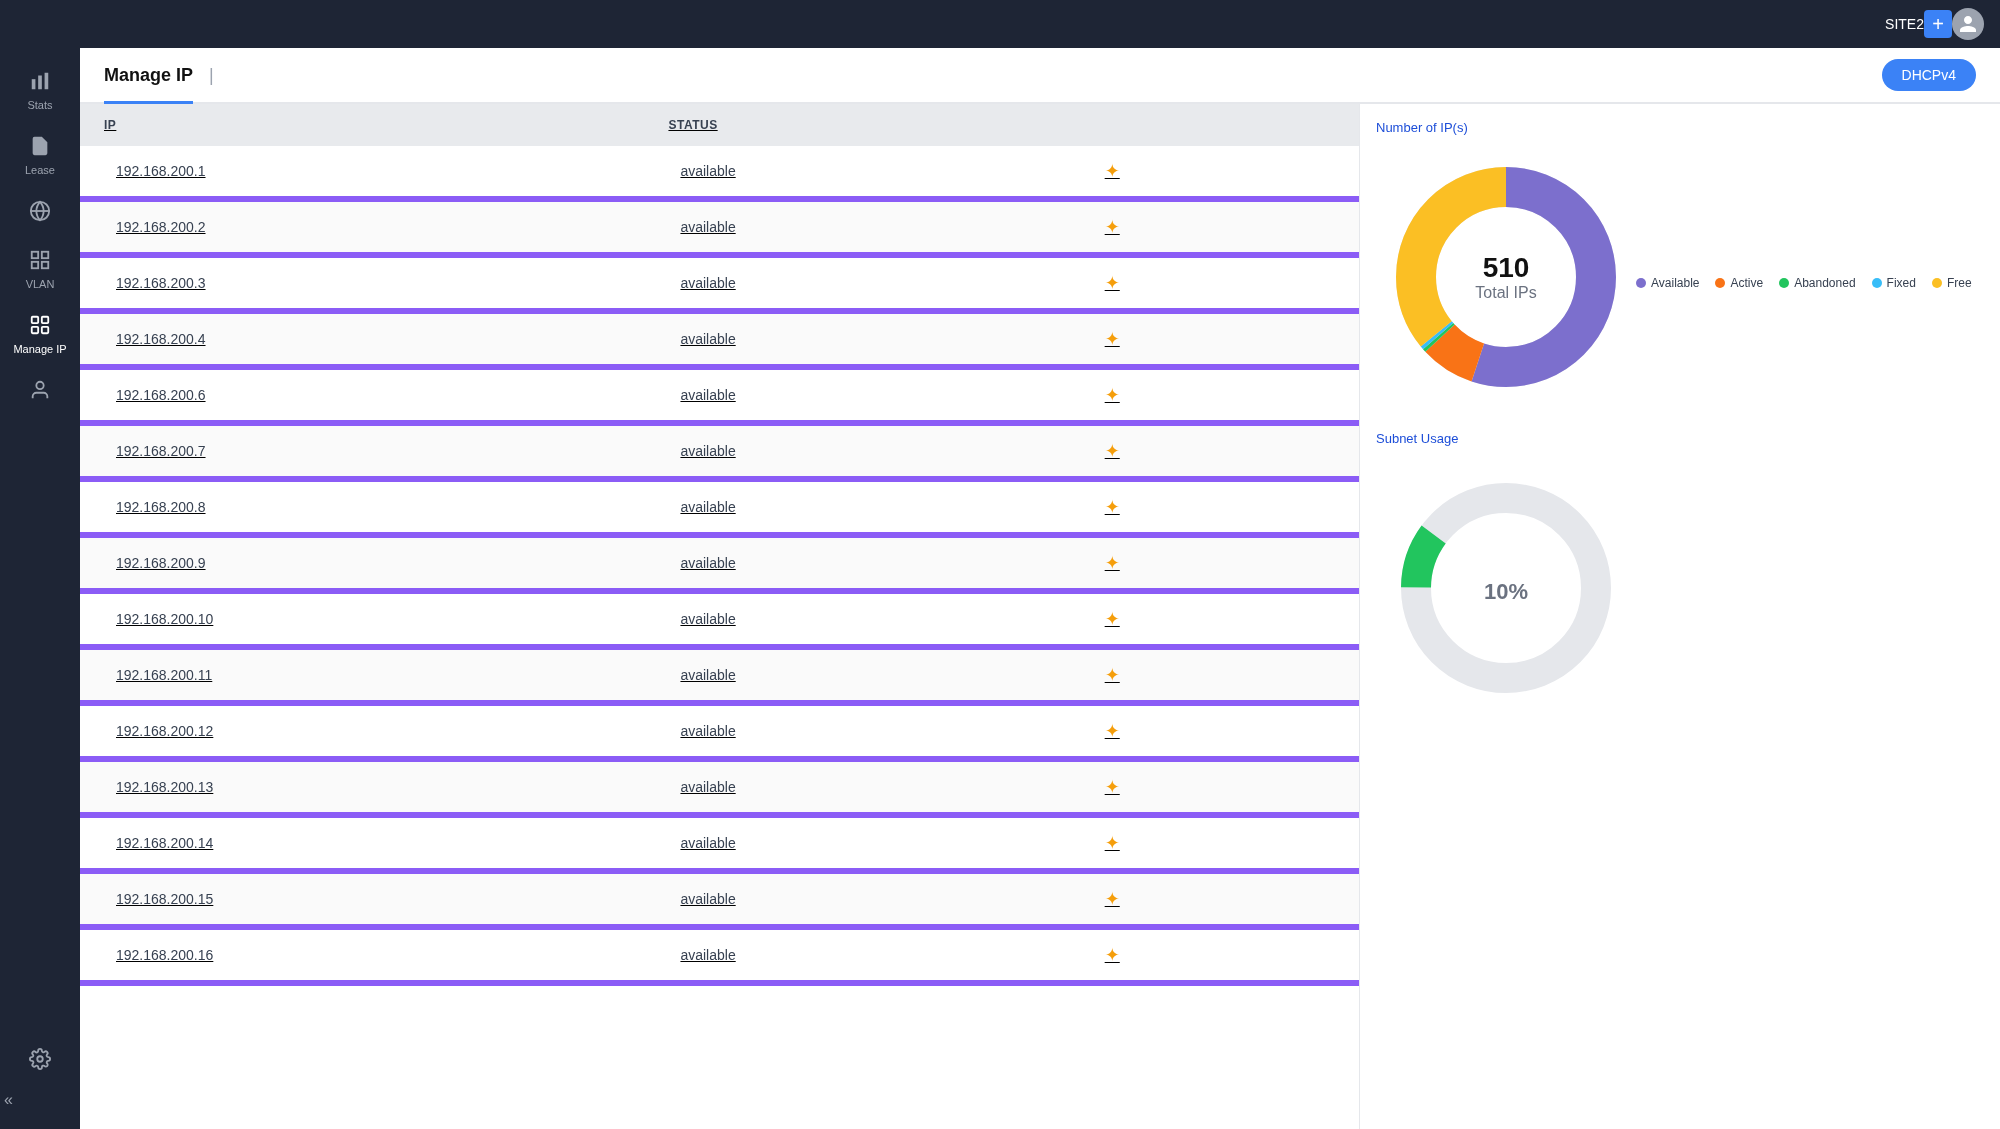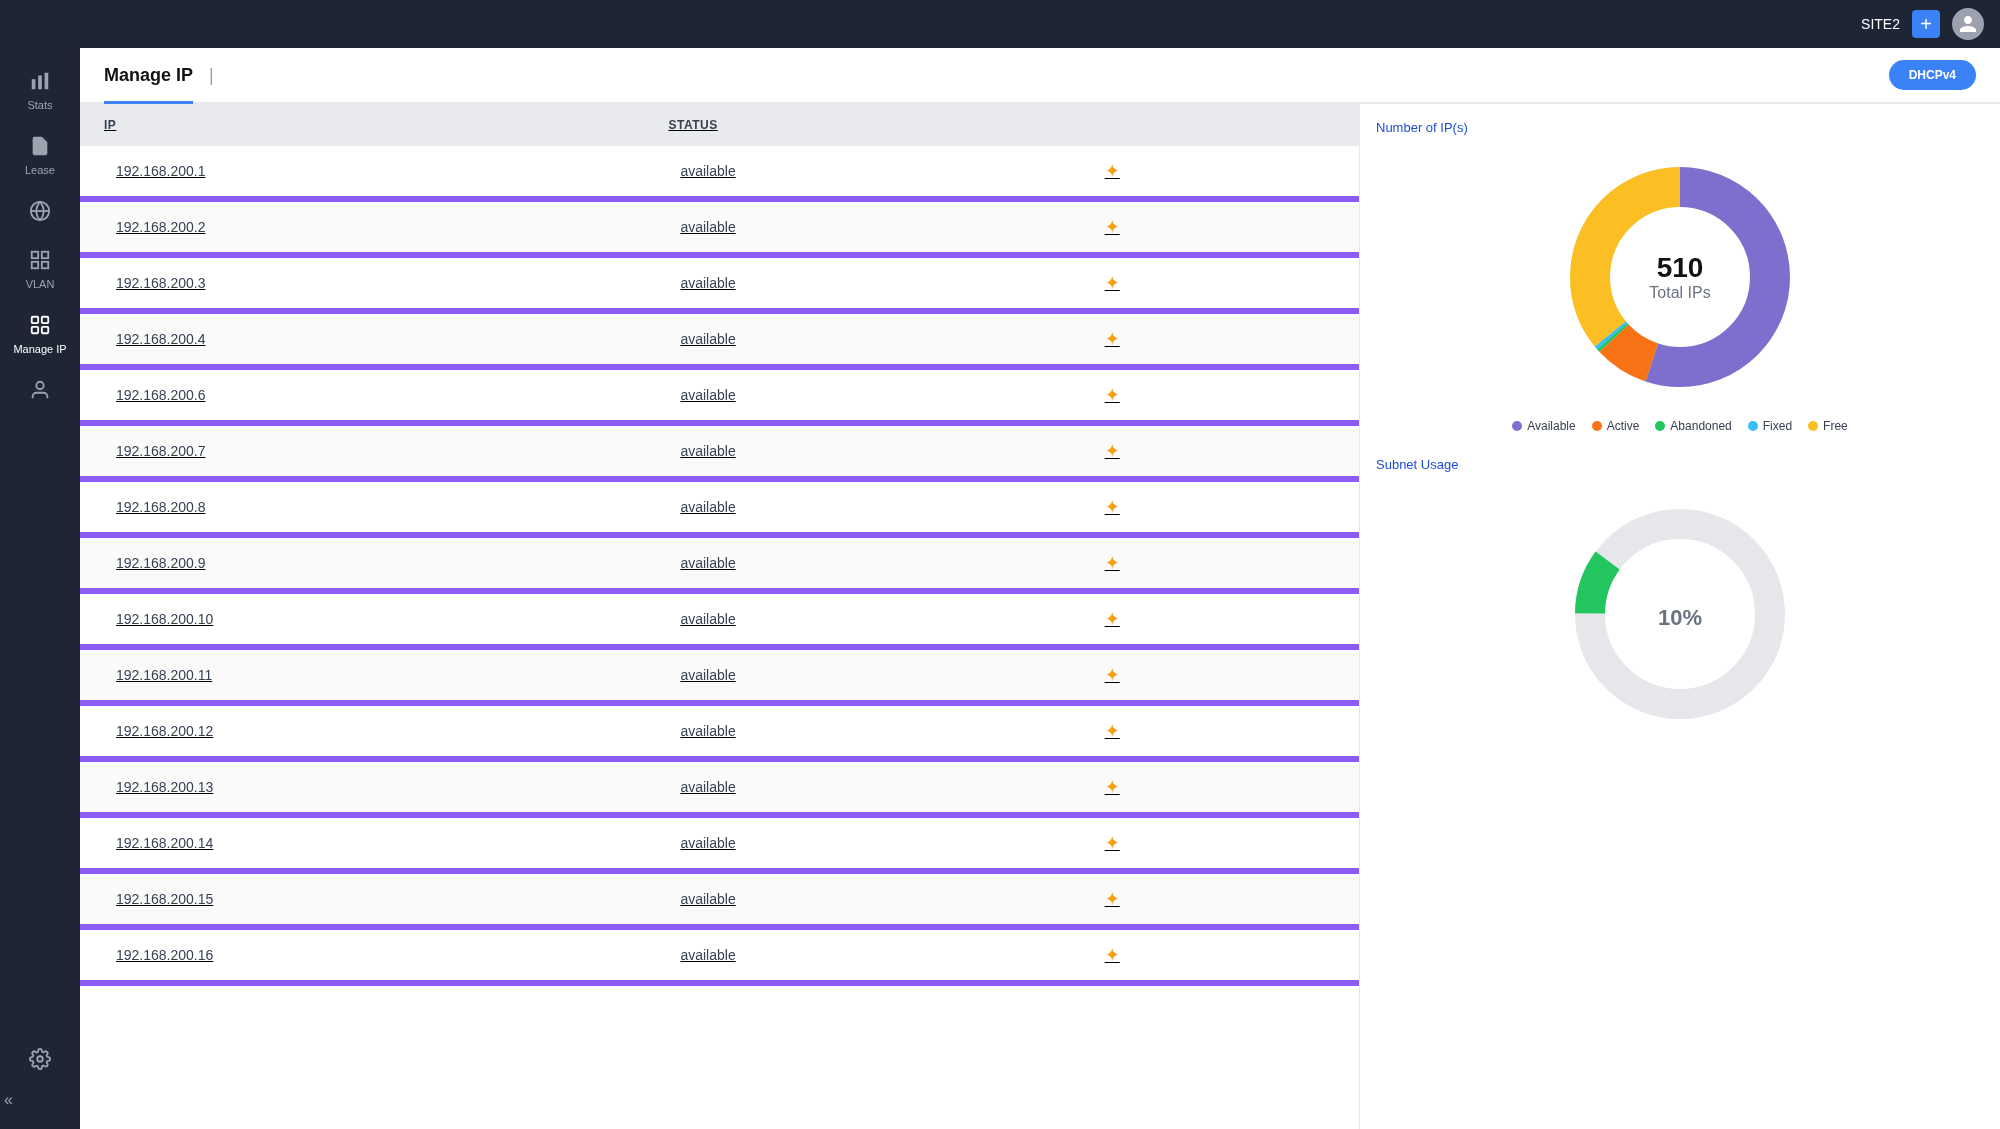--- a/index.html
+++ b/index.html
@@ -6,21 +6,20 @@
     body { font-family: -apple-system, BlinkMacSystemFont, 'Segoe UI', sans-serif; background: #f0f2f5; display: flex; flex-direction: column; height: 100vh; overflow: hidden; }
 
     
     .top-header {
       background: #1e2535;
       height: 48px;
       display: flex;
       align-items: center;
       justify-content: flex-end;
       padding: 12px 16px;
-      gap: 12px;
       flex-shrink: 0;
     }
     .site-label {
       color: #fff;
       font-size: 14px;
       font-weight: 500;
     }
     .add-btn {
       background: #3b82f6;
       color: #fff;
@@ -126,22 +125,22 @@
       width: 100%;
       height: 3px;
       background: #3b82f6;
     }
     .dhcp-btn {
       background: #3b82f6;
       color: #fff;
       border: none;
       border-radius: 20px;
       padding: 8px 20px;
-      font-size: 12px;
-      font-weight: 700;
+      font-size: 14px;
+      font-weight: 400;
       cursor: pointer;
     }
 
     
     .content-area {
       display: flex;
       flex: 1;
       overflow: hidden;
     }
 
@@ -196,21 +195,21 @@
     .chart-section {
       margin-bottom: 24px;
     }
     .chart-title {
       font-size: 13px;
       color: #1d4ed8;
       margin-bottom: 12px;
     }
     .chart-container {
       display: flex;
-      flex-direction: column;
+      flex-direction: row;
       align-items: center;
     }
 
     
     .donut-wrapper {
       position: relative;
       display: inline-flex;
       align-items: center;
       justify-content: center;
     }

